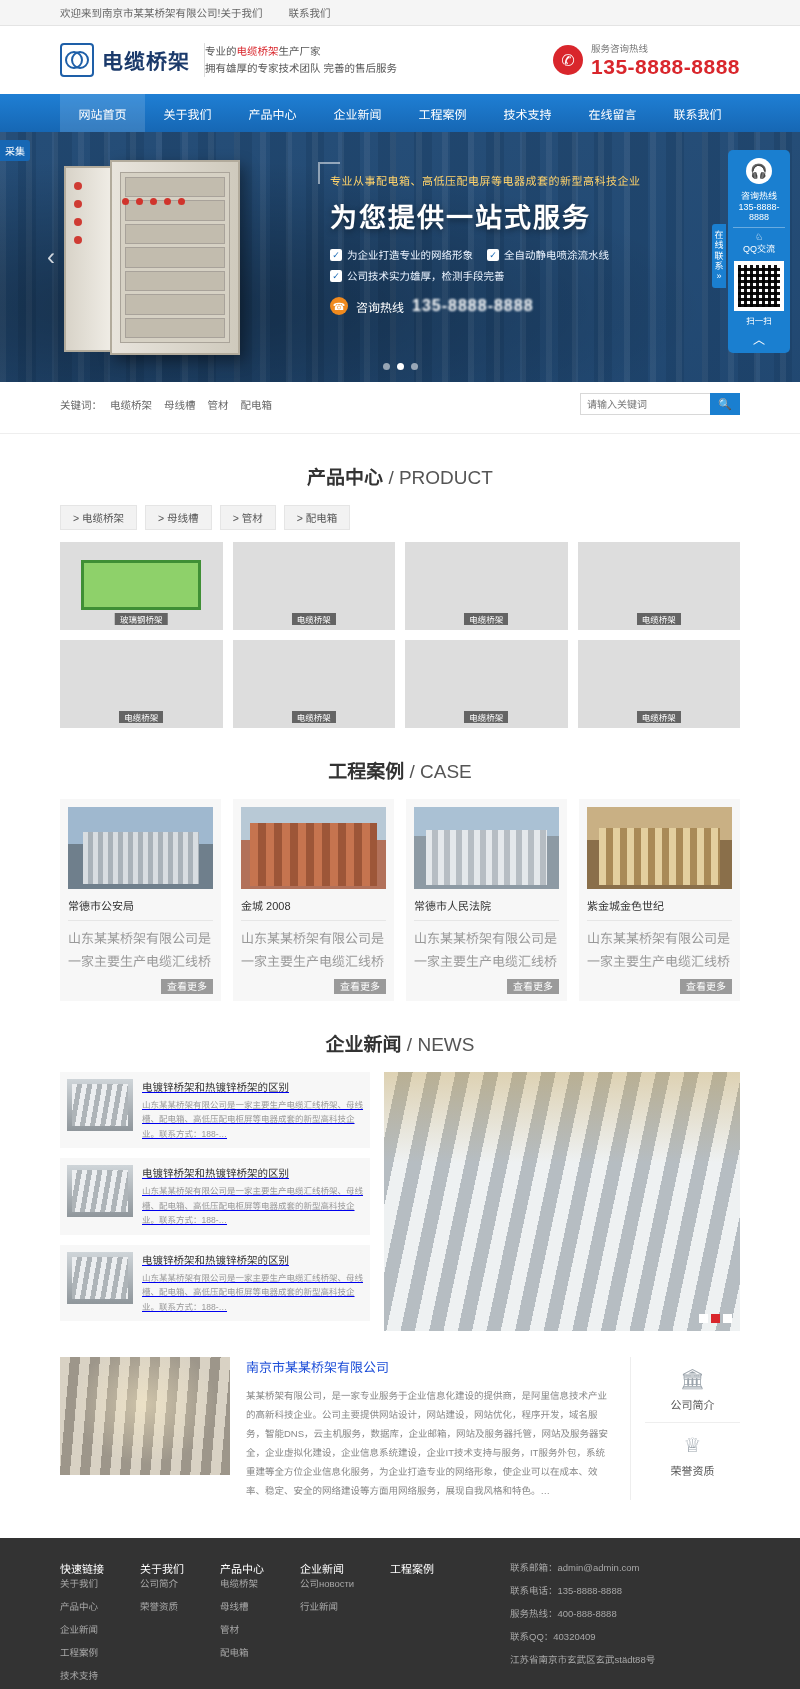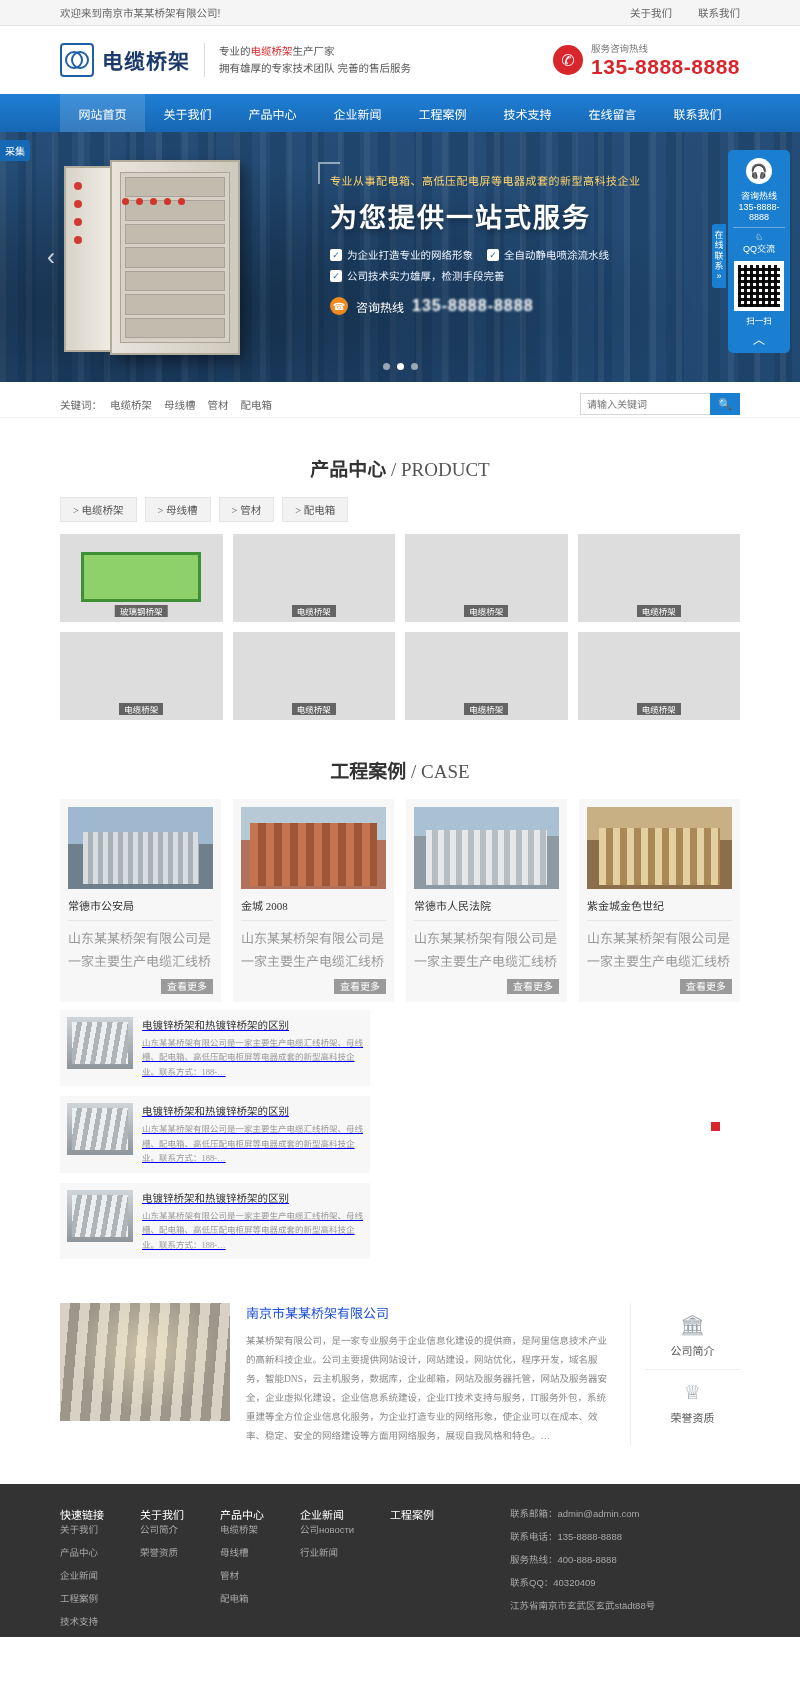--- a/index.html
+++ b/index.html
@@ -14,42 +14,42 @@
 
   
   .topbar {
     height: 26px;
     background: #f5f5f5;
     border-bottom: 1px solid #e4e4e4;
     display: flex;
     align-items: center;
   }
   .topbar-inner {
-    width: 680px; margin: 4px auto; display:flex; align-items:center; justify-content:space-between;
+    width: 680px; margin: 4px auto; display:flex; align-items:center; 
   }
   .topbar-welcome { font-size: 10.5px; color:#666; }
   .topbar-links { display:flex; gap:26px; }
   .topbar-links a { font-size: 10.5px; color:#666; text-decoration:none; }
 
   
   .header { height: 68px; background:#fff; }
   .header-inner { width: 680px; margin: 0 auto; height:68px; display:flex; align-items:center; }
   .logo { display:flex; align-items:center; gap:8px; }
   .logo-mark {
     width: 34px; height: 34px; border:2px solid #1e5fa8; border-radius:4px;
     position:relative;
   }
   .logo-mark:before, .logo-mark:after {
     content:""; position:absolute; border:2px solid #1e5fa8; border-radius:50%;
   }
   .logo-mark:before { width:14px; height:14px; left:3px; top:6px; }
   .logo-mark:after { width:14px; height:14px; right:3px; top:6px; }
   .logo-text { font-size: 21px; font-weight:bold; color:#1b3a6b; letter-spacing:1px; }
   .slogan {
-    margin-left: 14px; padding-left: 14px; border-left: 1px solid #ddd;
+    margin-left: 14px; padding-left: 0; border-left: 1px solid #ddd;
     line-height:1.6;
   }
   .slogan div { font-size: 10.5px; color:#555; }
   .slogan .red { color:#d9262c; }
   .tel-block { margin-left:auto; display:flex; align-items:center; gap:8px; }
   .tel-icon {
     width: 30px; height:30px; border-radius:50%; background:#d9262c; color:#fff;
     display:flex; align-items:center; justify-content:center; font-size:16px;
   }
   .tel-txt .lab { font-size:9.5px; color:#777; }
@@ -148,36 +148,36 @@
     background-blend-mode: multiply;
   }
   .float .scan { font-size:8.5px; }
   .float .up { font-size:12px; margin-top:4px; }
   .tab-right {
     position:absolute; right:74px; top:92px; width:14px; background:#1a7fd0; color:#fff;
     font-size:9px; padding:6px 2px; border-radius:3px 0 0 3px; line-height:1.15; text-align:center;
   }
 
   
-  .kwbar { height: 36px; border-bottom:1px solid #eee; }
+  .kwbar { height: 52px; border-bottom:1px solid #eee; }
   .kwbar-inner { width: 680px; margin:0 auto; height:44px; display:flex; align-items:center; }
   .kw-label { font-size:10.5px; color:#666; }
   .kw-links { display:flex; gap:12px; margin-left:8px; }
   .kw-links a { font-size:10.5px; color:#666; text-decoration:none; }
   .search { margin-left:auto; display:flex; height:22px; }
   .search input {
     width:130px; height:22px; border:1px solid #d8d8d8; border-right:0;
     font-size:10px; padding:0 6px; color:#999; outline:none;
   }
   .search button {
     width:30px; height:22px; background:#1a7fd0; border:0; color:#fff; cursor:pointer; font-size:11px;
   }
 
   
-  .sec { width:680px; margin:8px auto;font-family:Liberation Serif, serif; }
+  .sec { width:680px; margin:0 auto; }
   .sec-title { text-align:center; padding:28px 0 16px; font-size:19px; color:#333; }
   .sec-title b { font-weight:bold; }
   .sec-title span { color:#555; font-weight:normal; }
 
   
   .prod-tabs { display:flex; gap:8px; margin-bottom:12px; }
   .prod-tab {
     font-size:10.5px; color:#555; background:#f2f2f2; border:1px solid #e5e5e5;
     padding:4px 12px; text-decoration:none;
   }
@@ -216,21 +216,21 @@
   .ci3 { background:linear-gradient(180deg,#aac1d4 35%,#8d9aa4 35%); position:relative;}
   .ci3:after{content:"";position:absolute;left:8%;right:8%;top:28%;bottom:5%;background:repeating-linear-gradient(90deg,#e4e8eb 0 6px,#b6bdc3 6px 12px);}
   .ci4 { background:linear-gradient(180deg,#c9b084 40%,#8a6f4a 40%); position:relative;}
   .ci4:after{content:"";position:absolute;left:8%;right:8%;top:25%;bottom:5%;background:repeating-linear-gradient(90deg,#e3cf9f 0 7px,#a98a57 7px 14px);}
   .case-name { font-size:11px; color:#333; padding-bottom:7px; border-bottom:1px solid #e6e6e6; margin-bottom:7px;}
   .case-desc { font-size:13px; color:#999; line-height:1.75; height:44px; overflow:hidden;}
   .case-more { margin-top:6px; text-align:right; }
   .case-more span { font-size:10px; color:#fff; background:#9a9a9a; padding:2px 6px; }
 
   
-  .news-wrap { display:flex; gap:14px;align-items:center; }
+  .news-wrap { display:flex; gap:14px; }
   .news-list { width:310px; }
   .news-item { display:flex; gap:9px; background:#f7f7f7; padding:7px; margin-bottom:10px; }
   .news-thumb { width:66px; height:52px; flex:none; background:linear-gradient(180deg,#cfd5d9,#8f969b); position:relative;}
   .news-thumb:after{content:"";position:absolute;inset:5px;background:repeating-linear-gradient(100deg,#eceef0 0 5px,#aeb4b8 5px 10px);}
   .news-txt h4 { font-size:10.5px; color:#333; font-weight:normal; margin-bottom:4px;}
   .news-txt p { font-size:8.5px; color:#999; line-height:1.7; }
   .news-big { flex:1; position:relative; background:linear-gradient(180deg,#d9dee1,#9aa2a7); }
   .news-big:after{
     content:""; position:absolute; inset:0;
     background:
@@ -476,20 +476,24 @@
       <div class="case-card">
         <div class="case-img ci4"></div>
         <div class="case-name">紫金城金色世纪</div>
         <div class="case-desc">山东某某桥架有限公司是一家主要生产电缆汇线桥架、母线槽、配电箱、高低压</div>
         <div class="case-more"><span>查看更多</span></div>
       </div>
     </div>
   </div>
 
   <div class="sec">
+    <div class="sec-title">
+      <b>企业新闻</b>
+      <span>/ NEWS</span>
+    </div>
     <div class="news-wrap">
       <div class="news-list">
         <a class="news-item" href="#">
           <span class="news-thumb"></span>
           <span class="news-txt">
             <h4>电镀锌桥架和热镀锌桥架的区别</h4>
             <p>山东某某桥架有限公司是一家主要生产电缆汇线桥架、母线槽、配电箱、高低压配电柜屏等电器成套的新型高科技企业。联系方式：188-…</p>
           </span>
         </a>
         <a class="news-item" href="#">

